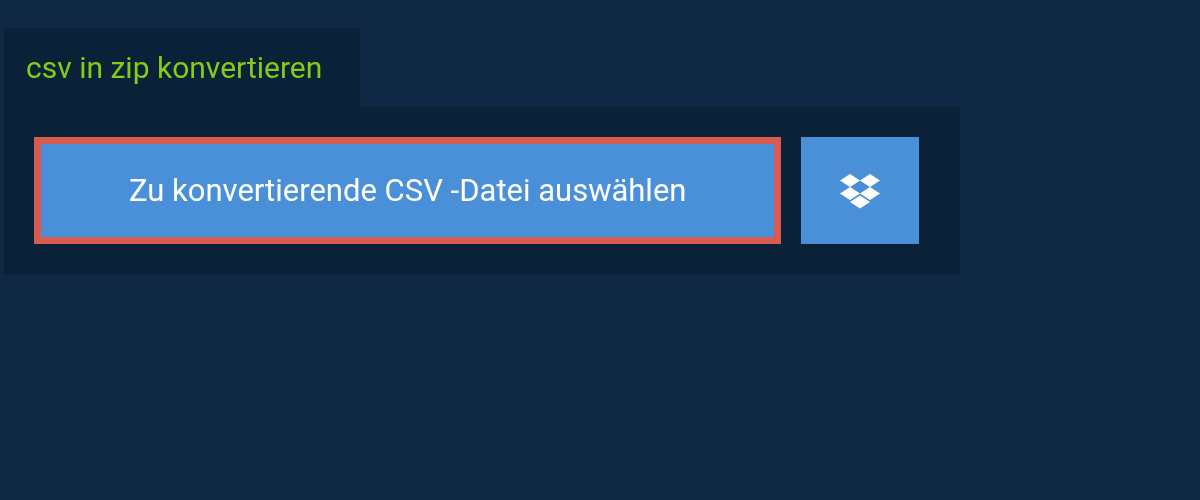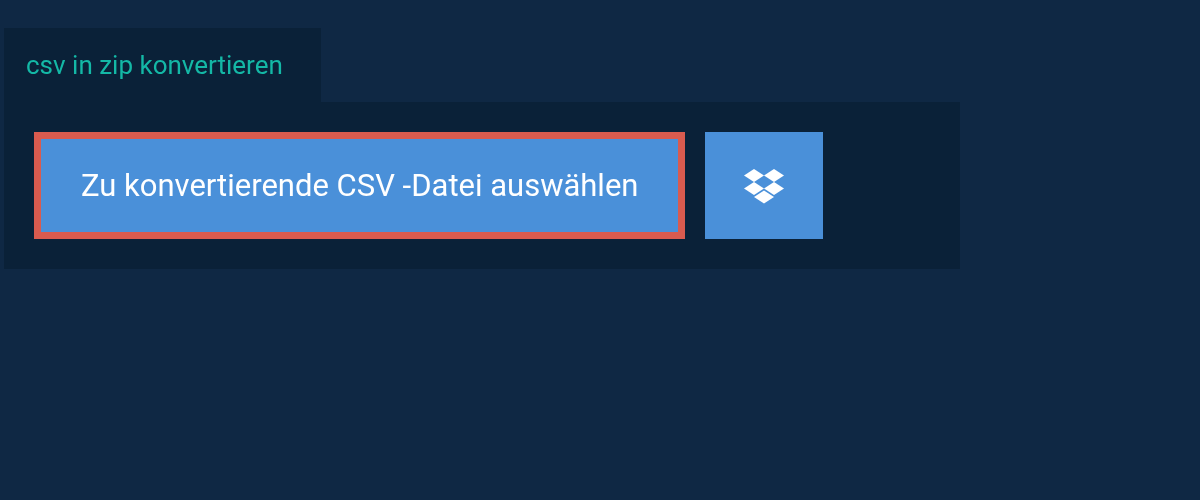--- a/index.html
+++ b/index.html
@@ -14,22 +14,22 @@
       font-family: -apple-system, BlinkMacSystemFont, "Segoe UI", Roboto, Helvetica, Arial, sans-serif;
       overflow: hidden;
     }
     .tab-container {
       margin-top: 28px;
       margin-left: 4px;
     }
     .tab {
       display: inline-block;
       background-color: #0a2138;
-      color: #14b8a6;
-      font-size: 26px;
+      color: #84cc16;
+      font-size: 30px;
       font-weight: 400;
       padding: 22px 38px 22px 22px;
     }
     .panel {
       background-color: #0a2138;
       margin-left: 4px;
       margin-right: 4px;
       padding: 30px 26px 30px 30px;
       width: 956px;
     }
@@ -37,21 +37,21 @@
       display: flex;
       gap: 20px;
       align-items: stretch;
     }
     .select-button {
       background-color: #4a90d9;
       border: 7px solid #d95b4f;
       color: #ffffff;
       font-size: 31px;
       font-weight: 400;
-      padding: 28px 40px;
+      padding: 28px 88px;
       cursor: pointer;
       text-align: center;
       flex: 0 0 auto;
     }
     .dropbox-button {
       background-color: #4a90d9;
       width: 118px;
       display: flex;
       align-items: center;
       justify-content: center;

